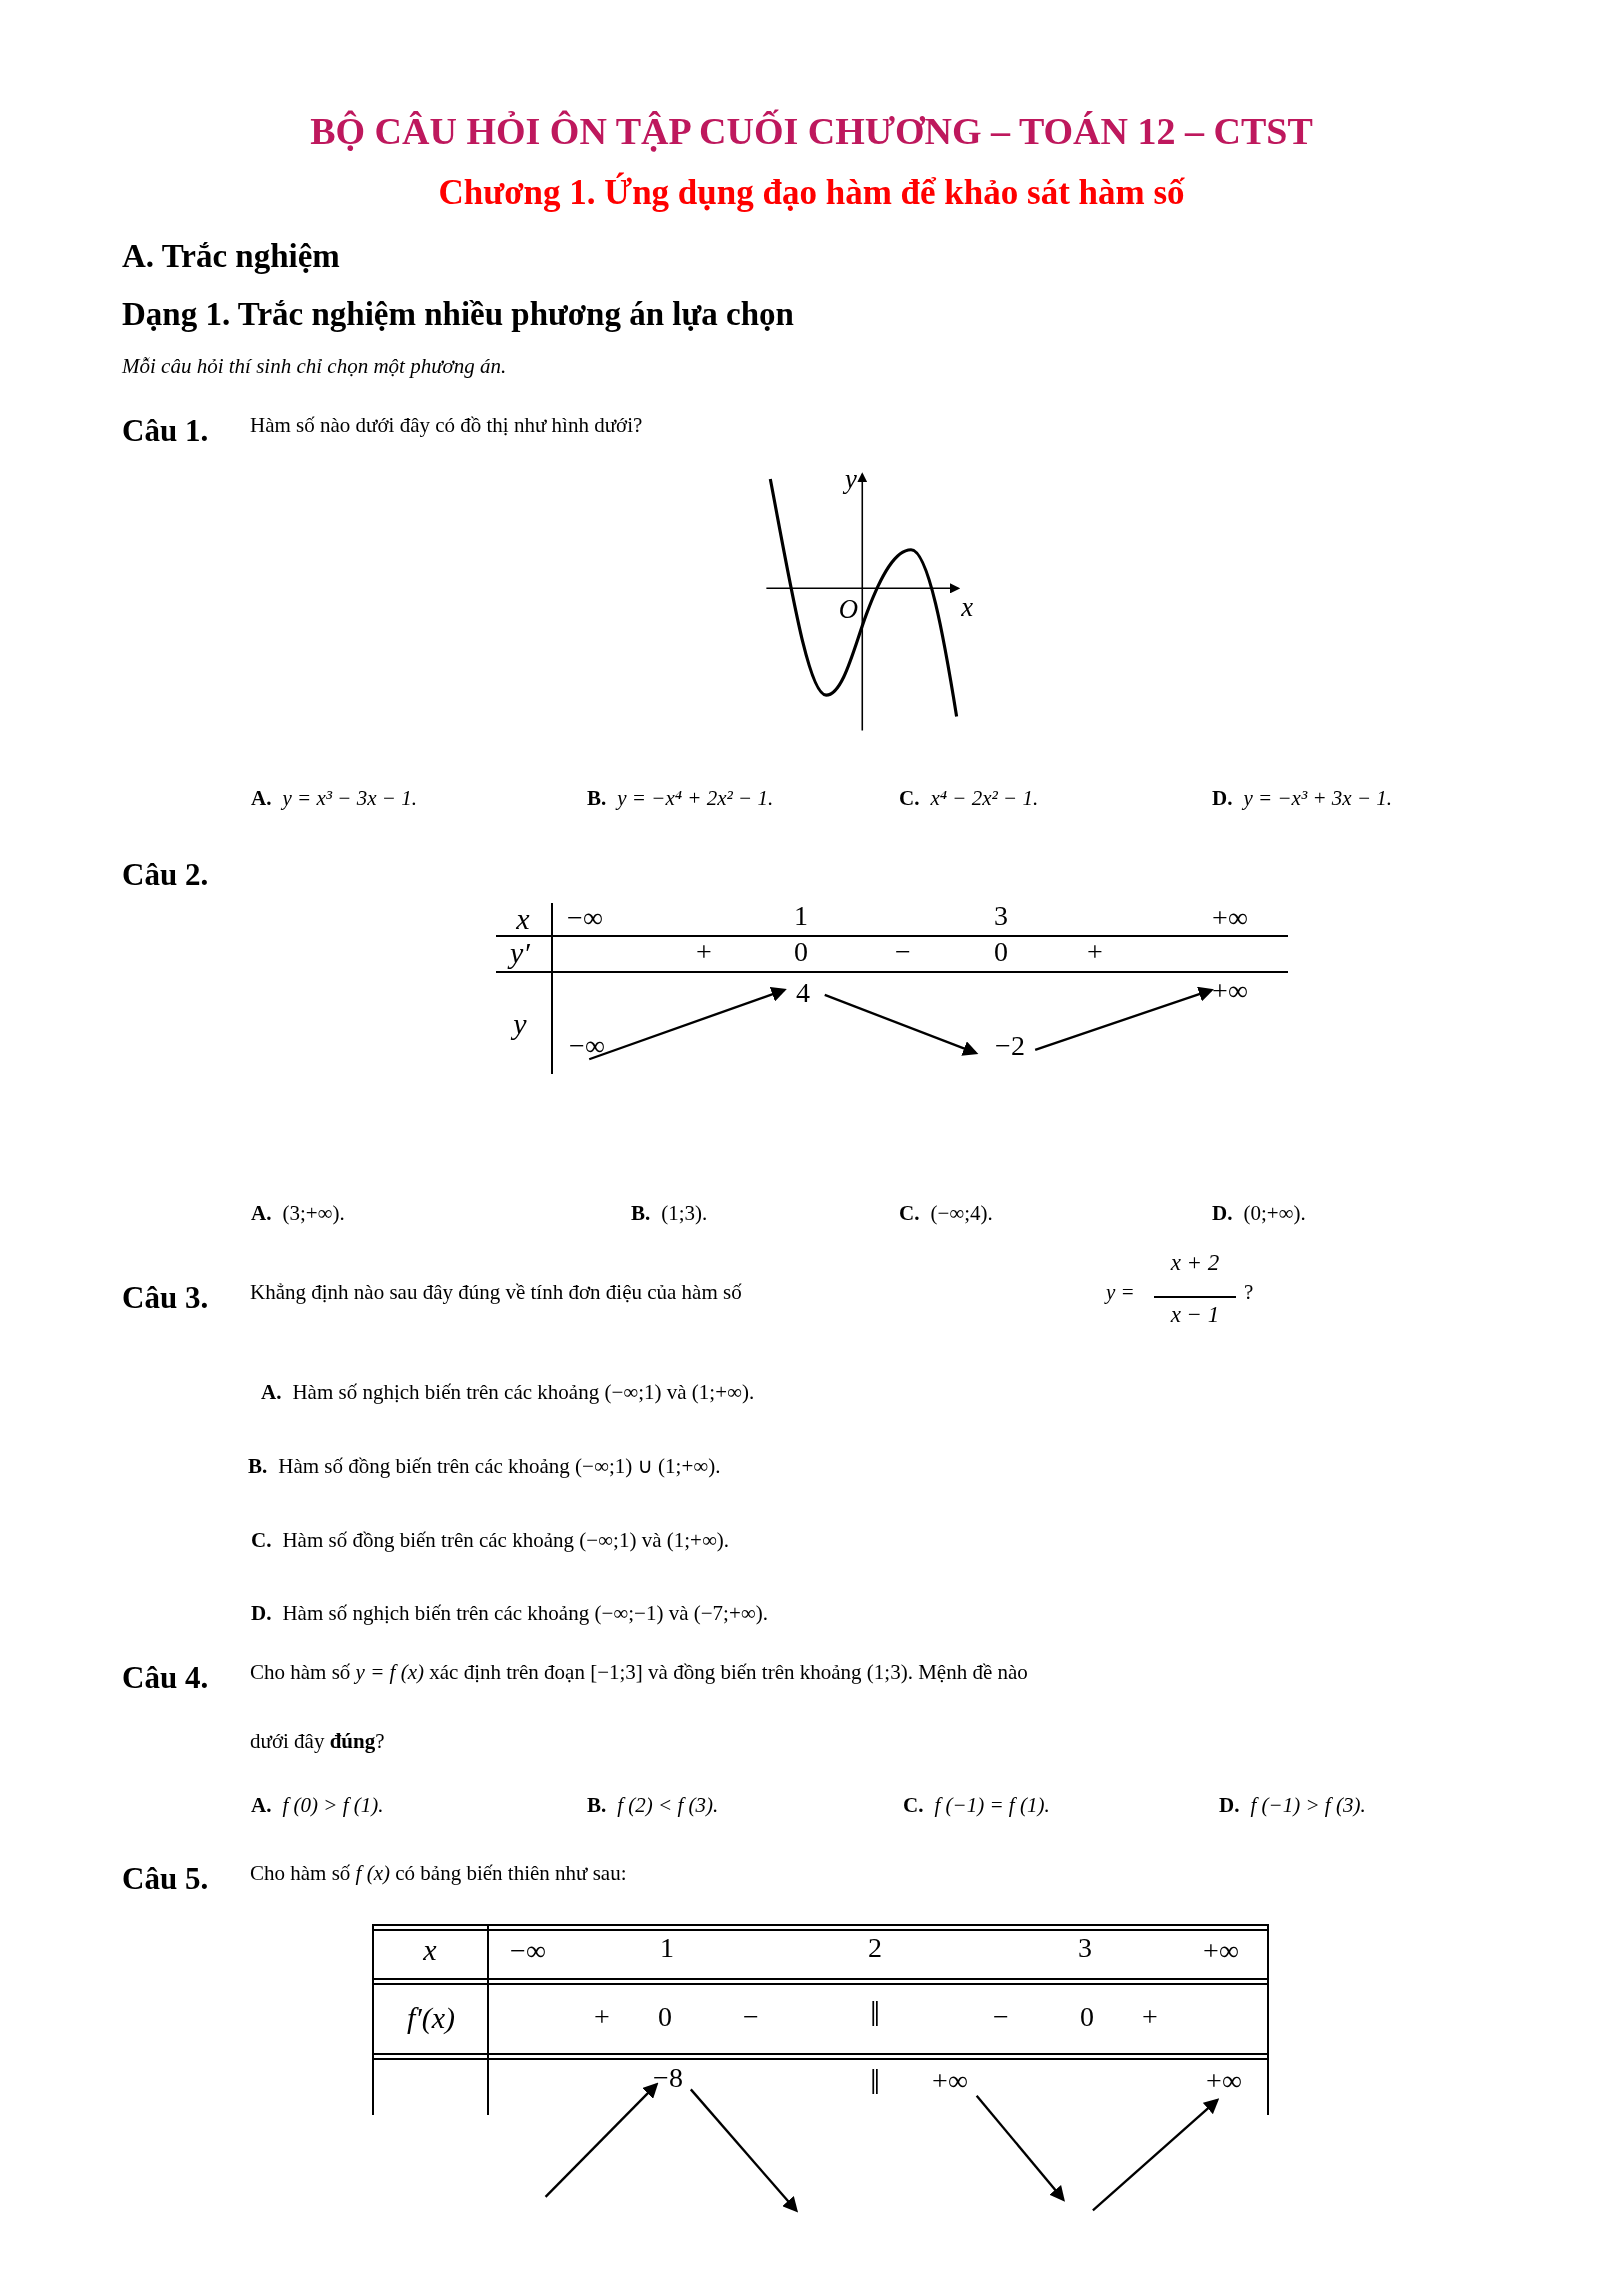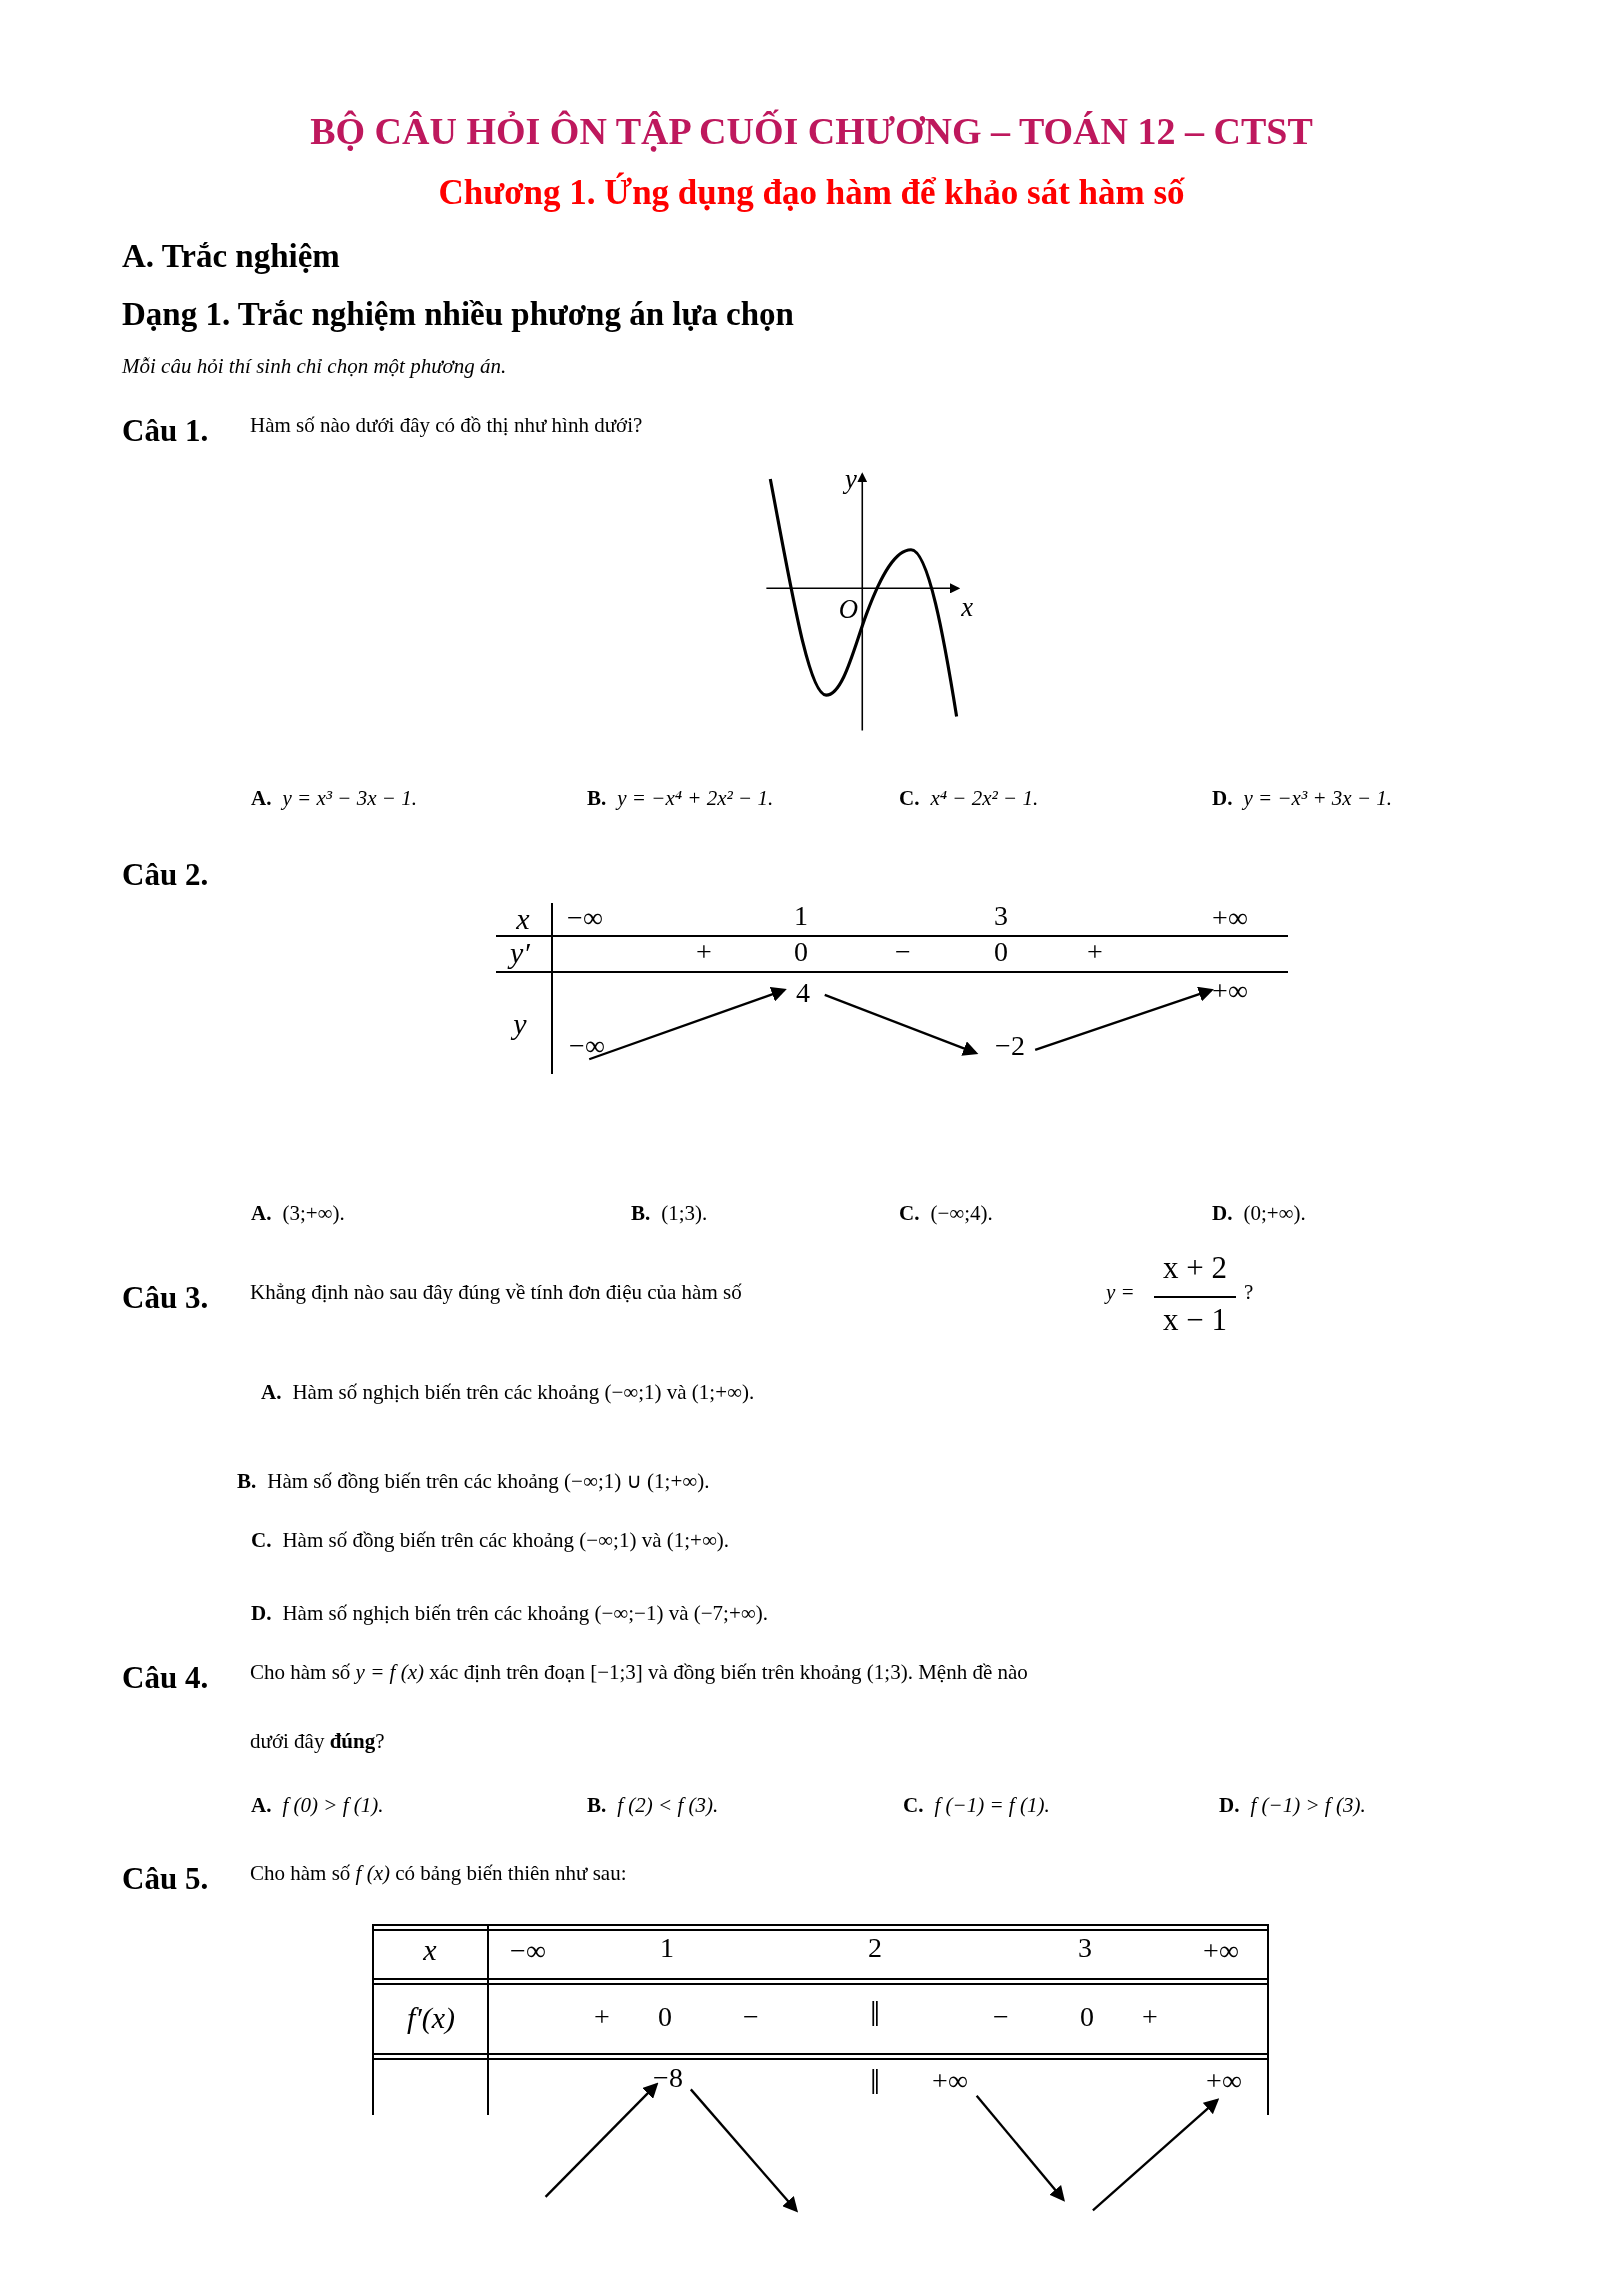--- a/index.html
+++ b/index.html
@@ -14,21 +14,21 @@
   .title{font-size:38px;font-weight:bold;}
   .subtitle{font-size:35px;font-weight:bold;}
   .qlabel{font-weight:bold;font-size:31px;}
   .math{font-style:italic;}
   .opt b{margin-right:11px;}
   .tbl-line{position:absolute;background:#000;}
   .tval{position:absolute;font-size:28px;transform:translateX(-50%);white-space:nowrap;}
   .tlab{position:absolute;font-size:30px;font-style:italic;transform:translateX(-50%);}
   .dbar{font-size:36px;line-height:1;}
   svg{position:absolute;overflow:visible;}
-  .fracnum,.fracden{position:absolute;font-size:31px;transform:translateX(-50%);}
+  .fracnum,.fracden{position:absolute;font-size:23px;font-style:italic;transform:translateX(-50%);}
 </style>
 </head>
 <body>
 
 <div id="page">
 
   <div class="abs center title" style="top:108px;color:#be185d;">BỘ CÂU HỎI ÔN TẬP CUỐI CHƯƠNG – TOÁN 12 – CTST</div>
   <div class="abs center subtitle" style="top:171px;color:#FF0000;">Chương 1. Ứng dụng đạo hàm để khảo sát hàm số</div>
 
   <div class="abs b t42" style="left:122px;top:236px;">A. Trắc nghiệm</div>
@@ -116,21 +116,21 @@
   <div class="abs t40" style="left:250px;top:1279px;">Khẳng định nào sau đây đúng về tính đơn điệu của hàm số</div>
   <span class="abs t40 math" style="left:1106px;top:1279px;">y =</span>
   <span class="fracnum" style="left:1195px;top:1250px;">x + 2</span>
   <div class="tbl-line" style="left:1154px;top:1296px;width:82px;height:2.4px;"></div>
   <span class="fracden" style="left:1195px;top:1302px;">x − 1</span>
   <span class="abs t40" style="left:1244px;top:1279px;">?</span>
 
   <div class="abs t40 opt" style="left:261px;top:1379px;">
     <b>A.</b><span>Hàm số nghịch biến trên các khoảng (−∞;1) và (1;+∞).</span>
   </div>
-  <div class="abs t40 opt" style="left:237px;top:1453px;margin-top:15px;">
+  <div class="abs t40 opt" style="left:248px;top:1453px;">
     <b>B.</b><span>Hàm số đồng biến trên các khoảng (−∞;1) ∪ (1;+∞).</span>
   </div>
   <div class="abs t40 opt" style="left:251px;top:1527px;">
     <b>C.</b><span>Hàm số đồng biến trên các khoảng (−∞;1) và (1;+∞).</span>
   </div>
   <div class="abs t40 opt" style="left:251px;top:1600px;">
     <b>D.</b><span>Hàm số nghịch biến trên các khoảng (−∞;−1) và (−7;+∞).</span>
   </div>
 
   <div class="abs qlabel" style="left:122px;top:1659px;">Câu 4.</div>

